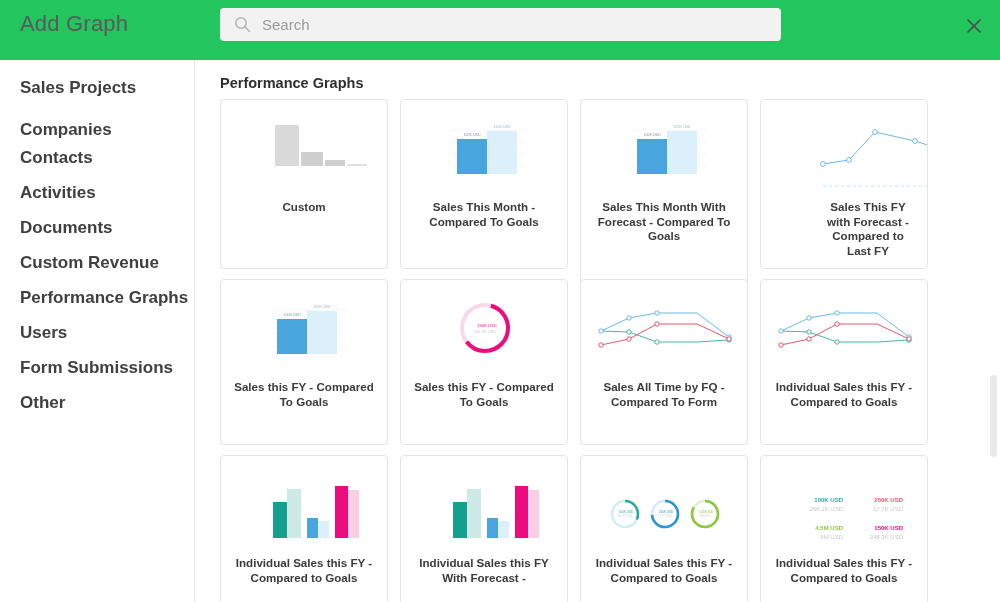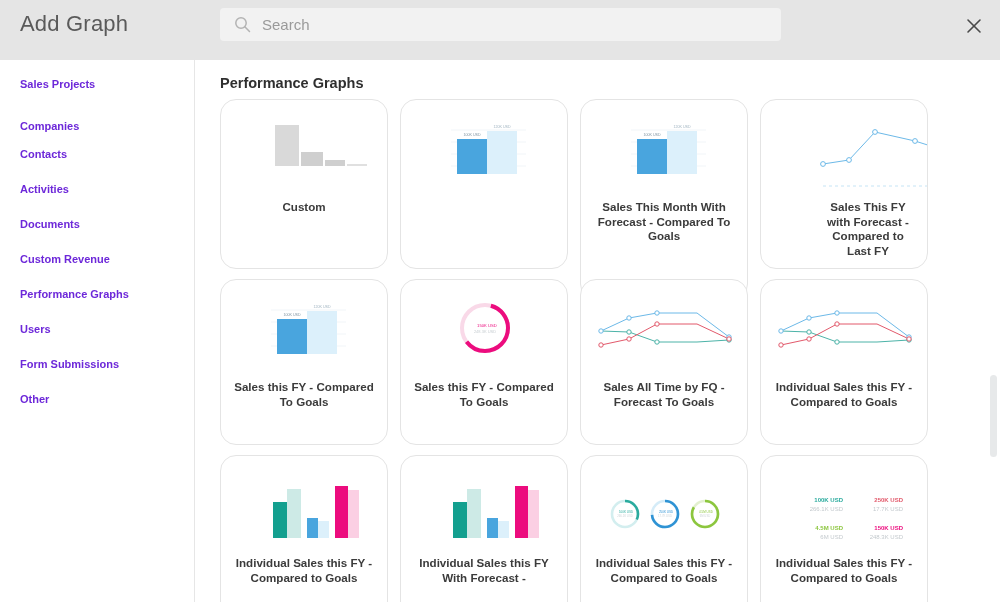--- a/index.html
+++ b/index.html
@@ -10,21 +10,21 @@
     background: #ffffff;
     font-family: "Liberation Sans", sans-serif;
     color: #3b3b3b;
   }
 
   
   #header {
     position: absolute;
     top: 0; left: 0;
     width: 1000px; height: 60px;
-    background: #e5e5e5;
+    background: #22c55e;
   }
   #page-title {
     position: absolute;
     left: 20px; top: 11px;
     font-size: 22px;
     font-weight: 300;
     color: #5a5a5a;
     letter-spacing: .2px;
   }
   #search-wrap {
@@ -62,23 +62,23 @@
   #sidebar {
     position: absolute;
     left: 0; top: 60px;
     width: 195px; height: 542px;
     border-right: 1px solid #e6e6e6;
     background: #fff;
   }
   .sidebar-item {
     position: absolute;
     left: 20px;
-    font-size: 11px;
+    font-size: 17px;
     font-weight: 700;
-    color: #6d28d9;
+    color: #404040;
     cursor: pointer;
     white-space: nowrap;
   }
 
   
   #main {
     position: absolute;
     left: 196px; top: 60px;
     width: 804px; height: 542px;
     background: #fff;
@@ -93,21 +93,21 @@
   }
   #grid {
     position: absolute;
     left: 24px; top: 39px;
     width: 740px;
   }
   .card {
     position: absolute;
     width: 168px;
     border: 1px solid #e4e4e4;
-    border-radius: 16px;
+    border-radius: 4px;
     background: #fff;
     cursor: pointer;
   }
   .thumb {
     position: relative;
     width: 100%;
     height: 100px;
     overflow: hidden;
   }
   .card-label {
@@ -202,20 +202,21 @@
           <line x1="50" y1="30" x2="125" y2="30" stroke="#f1f5f8" stroke-width="1"></line>
           <line x1="50" y1="42" x2="125" y2="42" stroke="#f1f5f8" stroke-width="1"></line>
           <line x1="50" y1="54" x2="125" y2="54" stroke="#f1f5f8" stroke-width="1"></line>
           <line x1="50" y1="66" x2="125" y2="66" stroke="#f1f5f8" stroke-width="1"></line>
           <rect x="86" y="31" width="30" height="43" fill="#dcf0fb"></rect>
           <rect x="56" y="39" width="30" height="35" fill="#49a5de"></rect>
           <text x="101" y="28" font-size="3.6" fill="#9fb3c0" text-anchor="middle" font-family="'Liberation Sans',sans-serif">120K USD</text>
           <text x="71" y="36" font-size="3.6" fill="#7e93a1" text-anchor="middle" font-family="'Liberation Sans',sans-serif">100K USD</text>
         </svg>
       </div>
+      <div class="card-label">Sales This Month - Compared To Goals</div>
     </div>
 
     <div class="card" style="left:360px; top:0px; height:201px;">
       <div class="thumb">
         <svg width="168" height="100" viewBox="0 0 168 100">
           <line x1="50" y1="30" x2="125" y2="30" stroke="#f1f5f8" stroke-width="1"></line>
           <line x1="50" y1="42" x2="125" y2="42" stroke="#f1f5f8" stroke-width="1"></line>
           <line x1="50" y1="54" x2="125" y2="54" stroke="#f1f5f8" stroke-width="1"></line>
           <line x1="50" y1="66" x2="125" y2="66" stroke="#f1f5f8" stroke-width="1"></line>
           <rect x="86" y="31" width="30" height="43" fill="#dcf0fb"></rect>
@@ -284,21 +285,21 @@
             <circle cx="48" cy="52" r="2.2" stroke="#4cb3a8"></circle>
             <circle cx="76" cy="62" r="2.2" stroke="#4cb3a8"></circle>
             <circle cx="148" cy="60" r="2.2" stroke="#4cb3a8"></circle>
             <circle cx="20" cy="65" r="2.2" stroke="#e2596b"></circle>
             <circle cx="48" cy="59" r="2.2" stroke="#e2596b"></circle>
             <circle cx="76" cy="44" r="2.2" stroke="#e2596b"></circle>
             <circle cx="148" cy="59" r="2.2" stroke="#e2596b"></circle>
           </g>
         </svg>
       </div>
-      <div class="card-label">Sales All Time by FQ - Forecast To Goals</div>
+      <div class="card-label">Sales All Time by FQ - Compared To Form</div>
     </div>
 
     <div class="card" style="left:540px; top:180px; height:166px;">
       <div class="thumb">
         <svg width="168" height="100" viewBox="0 0 168 100">
           <polyline points="20,51 48,38 76,33 116,33 148,57" fill="none" stroke="#6cb9e8" stroke-width="1"></polyline>
           <polyline points="20,51 48,52 76,62 116,62 148,60" fill="none" stroke="#4cb3a8" stroke-width="1"></polyline>
           <polyline points="20,65 48,59 76,44 116,44 148,59" fill="none" stroke="#e2596b" stroke-width="1"></polyline>
           <g fill="#ffffff" stroke-width="1">
             <circle cx="20" cy="51" r="2.2" stroke="#6cb9e8"></circle>

